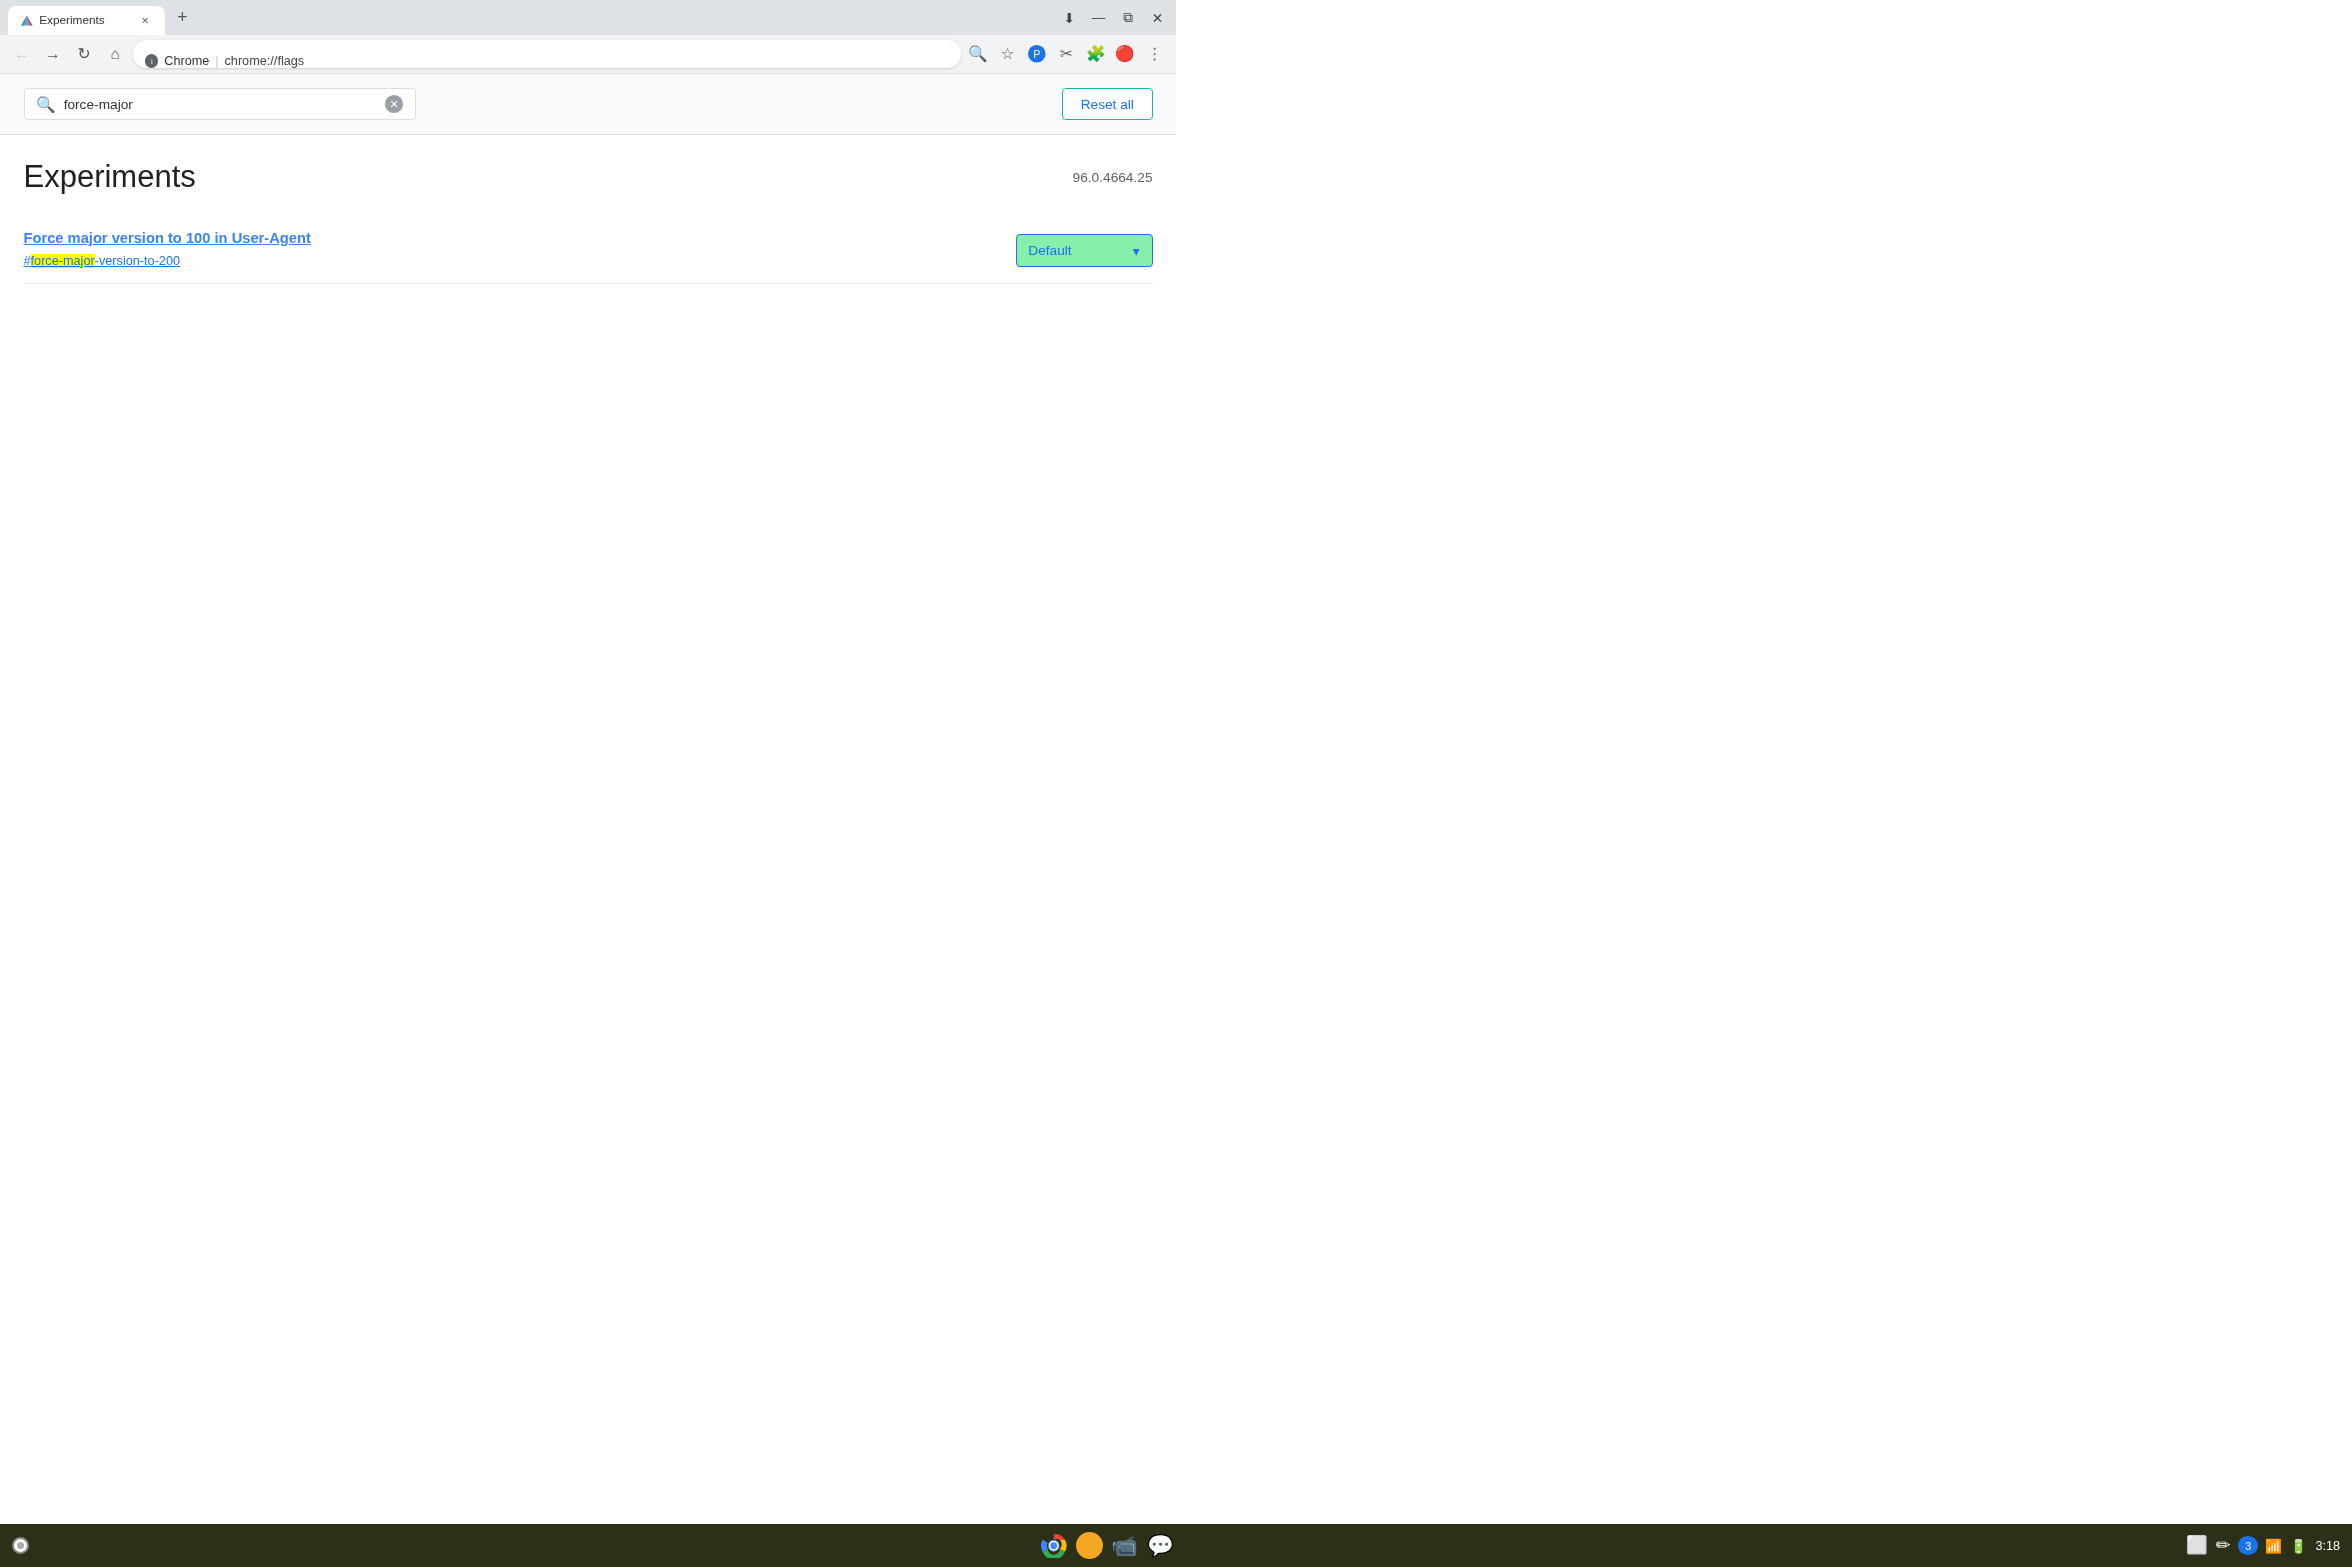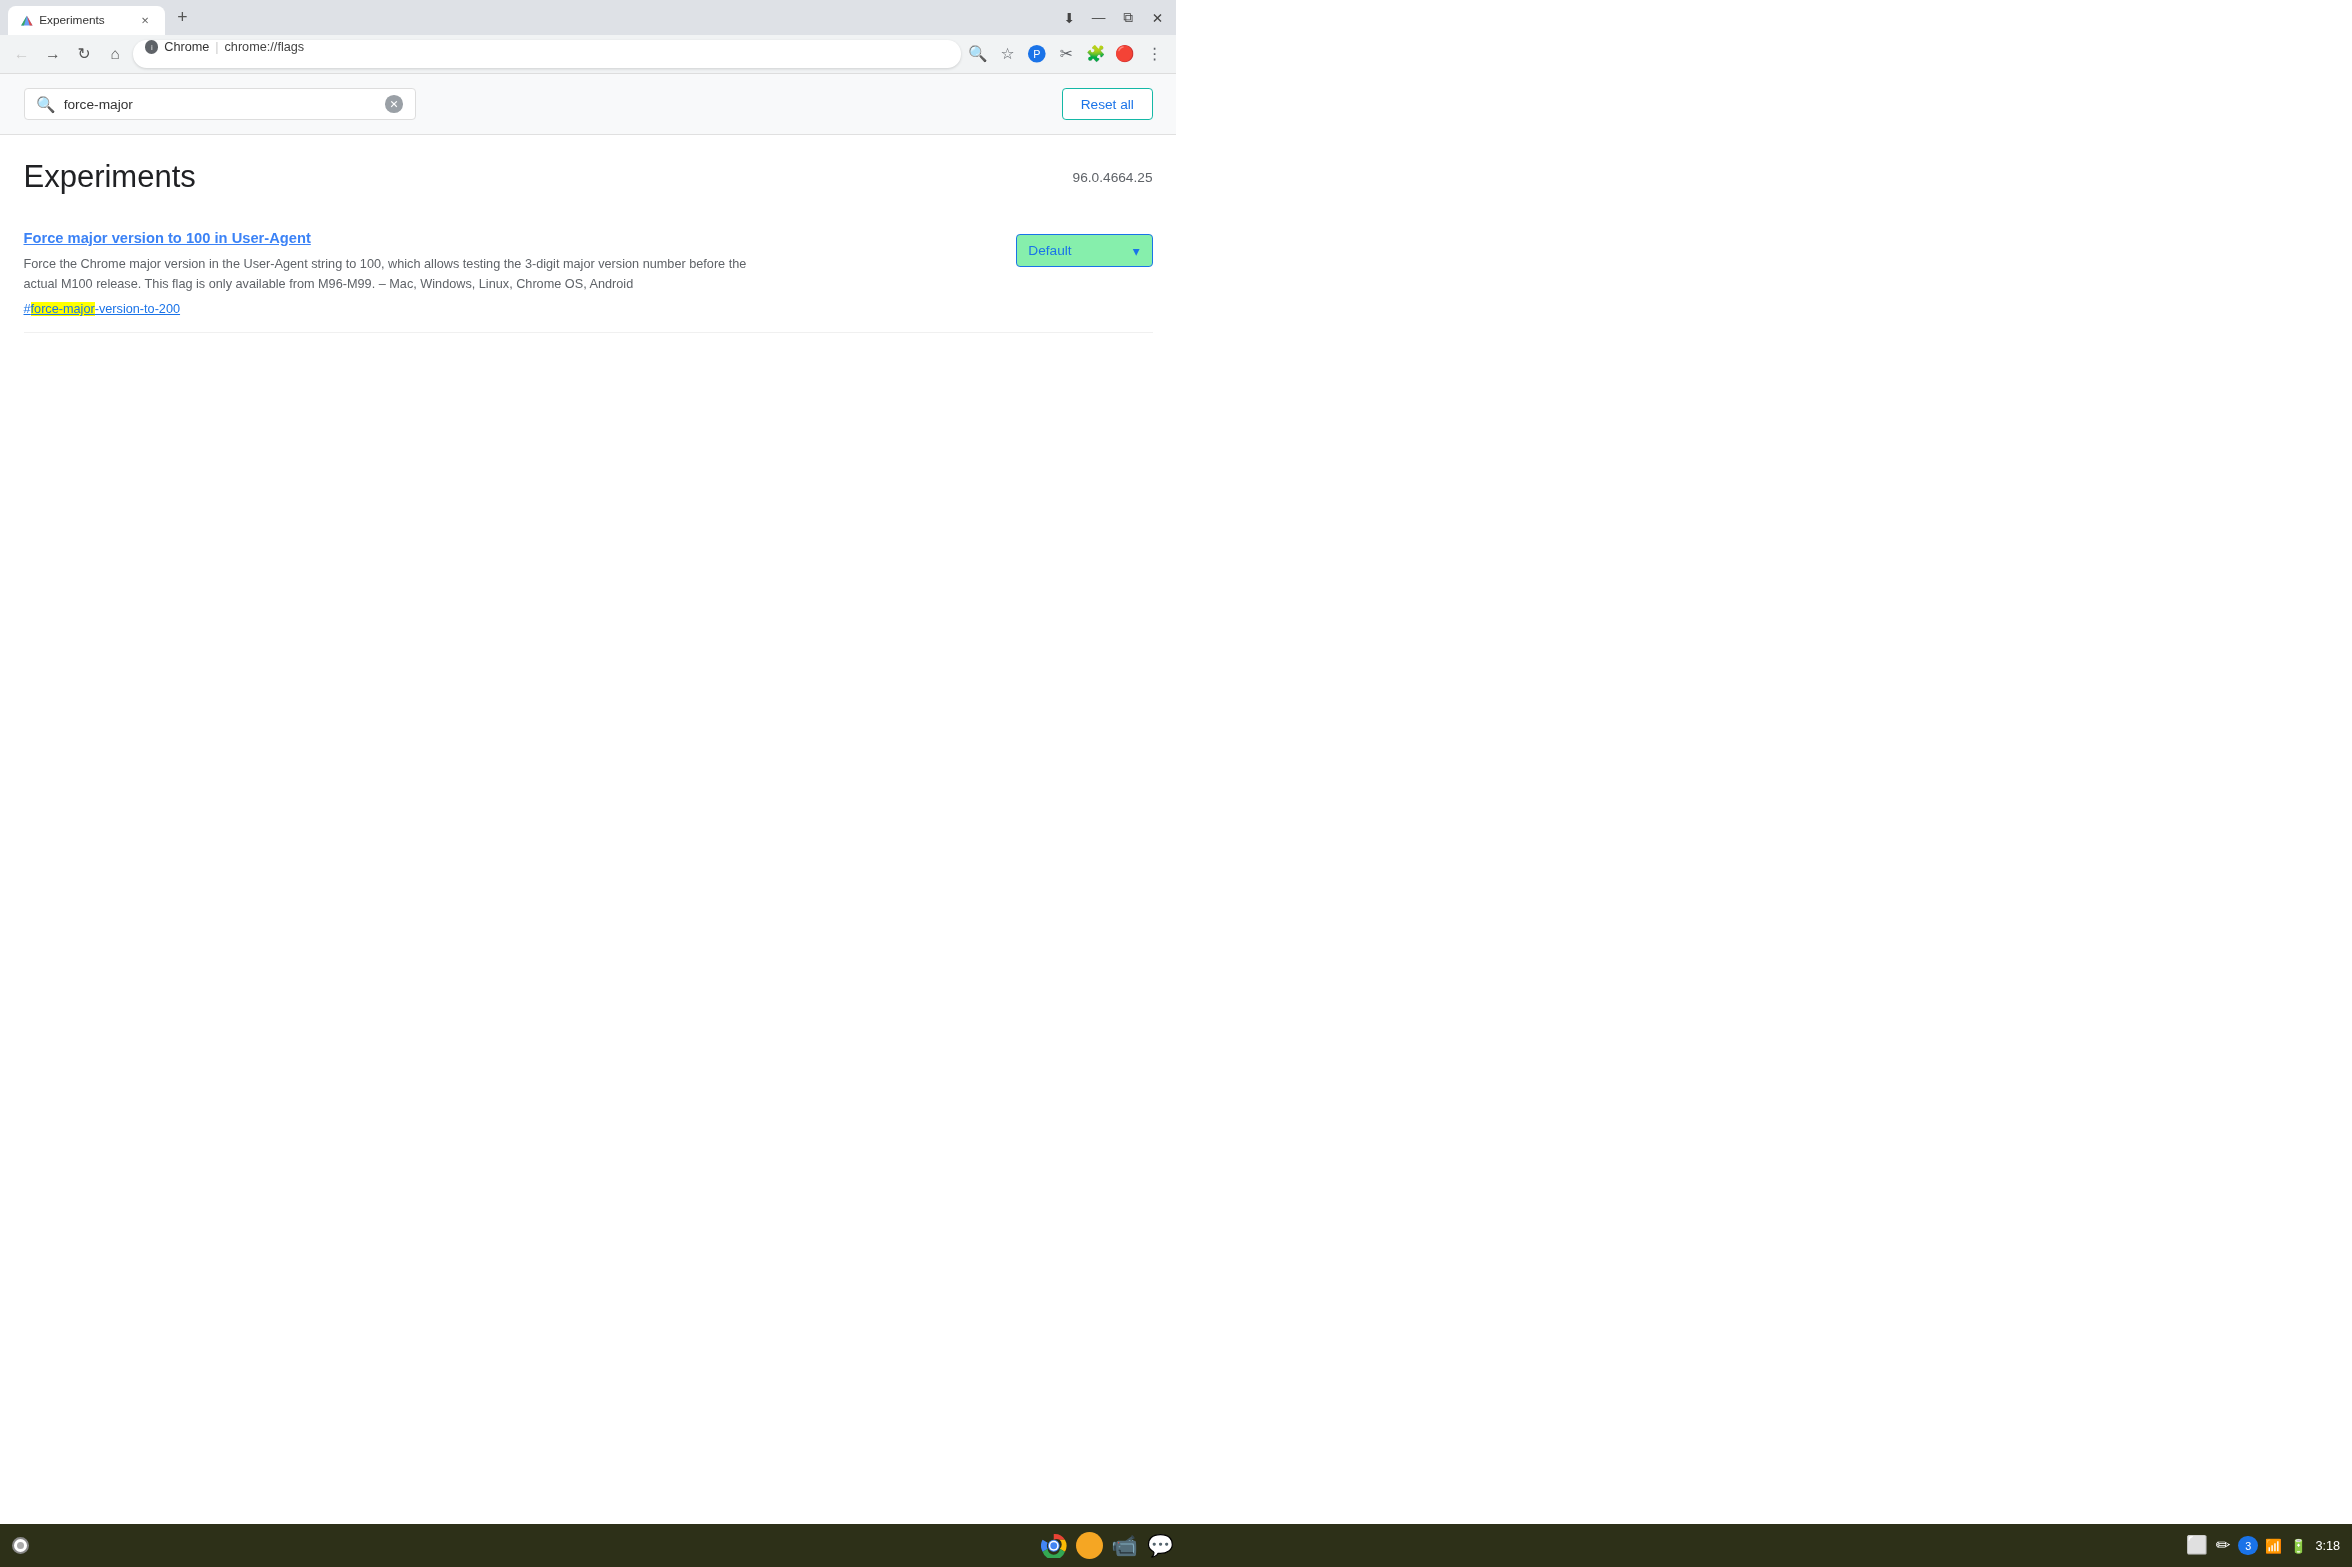--- a/index.html
+++ b/index.html
@@ -133,21 +133,21 @@
     .address-bar {
       flex: 1;
       height: 27.4px;
       border: none;
       border-radius: 13.7px;
       background: #fff;
       padding: 0 11.8px;
       font-size: 12.7px;
       color: #333;
       display: flex;
-      align-items: flex-start;
+      align-items: flex-end;
       gap: 5.9px;
       box-shadow: 0 1px 2.9px rgba(0,0,0,0.15);
     }
     .address-badge {
       width: 13.7px; height: 13.7px;
       border-radius: 50%;
       background: #5f6368;
       display: flex; align-items: center; justify-content: center;
       font-size: 8.8px; color: #fff;
     }
@@ -383,21 +383,20 @@
     <div class="experiments-header">
       <h1 class="experiments-title">Experiments</h1>
       <span class="experiments-version">96.0.4664.25</span>
     </div>
 
 
     <div class="flags-list">
       <div class="flag-item">
         <div class="flag-info">
           <div class="flag-name">Force major version to 100 in User-Agent</div>
-          <div class="flag-description">Force the Chrome major version in the User-Agent string to 100, which allows testing the 3-digit major version number before the actual M100 release. This flag is only available from M96-M99. – Mac, Windows, Linux, Chrome OS, Android</div>
           <div class="flag-id">
             <span>#</span><span class="flag-id-highlight">force-major</span><span>-version-to-200</span>
           </div>
         </div>
         <div class="flag-dropdown">
           <span>Default</span>
           <span>▾</span>
         </div>
       </div>
     </div>

